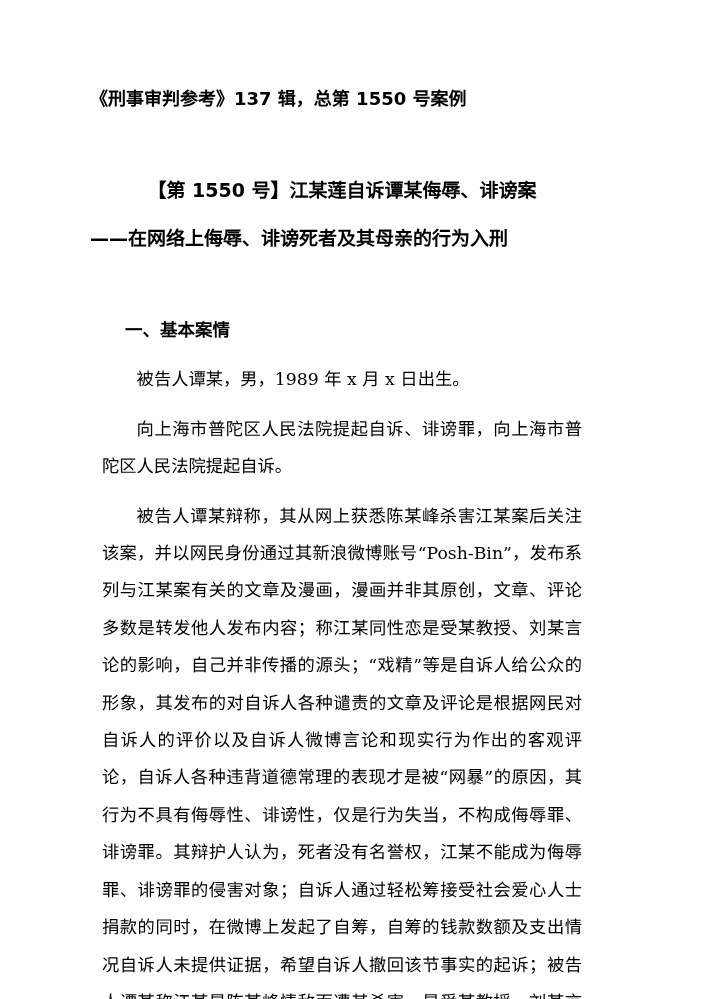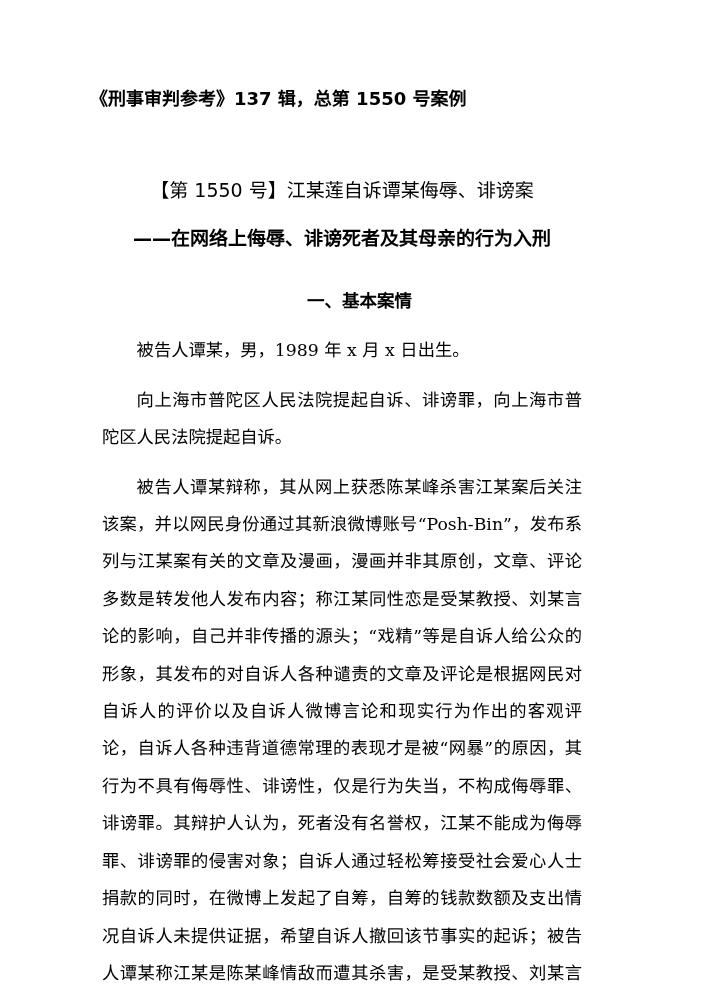--- a/index.html
+++ b/index.html
@@ -24,41 +24,41 @@
     margin: 86px 0 0 0;
     font-family: "DejaVu Sans", "Liberation Sans", sans-serif;
     font-weight: bold;
     font-size: 18px;
     line-height: 26px;
     text-align: left;
   }
   .title {
     margin: 64px 0 0 0;
     font-family: "DejaVu Sans", "Liberation Sans", sans-serif;
-    font-weight: normal;
+    font-weight: bold;
     font-size: 19px;
     line-height: 28px;
     text-align: center;
   }
   .subtitle {
     margin: 20px 0 0 0;
     font-family: "DejaVu Sans", "Liberation Sans", sans-serif;
     font-weight: bold;
     font-size: 19px;
     line-height: 28px;
-    text-align: center;
+    text-align: left;
   }
   .section-heading {
-    margin: 31px 0 0 0;
+    margin: 60px 0 0 0;
     font-family: "DejaVu Sans", "Liberation Sans", sans-serif;
     font-weight: bold;
     font-size: 17.5px;
     line-height: 37.4px;
     text-indent: 2em;
-    text-align: center;
+    text-align: left;
   }
   .body-paragraph {
     margin: 12px;
     font-family: "DejaVu Serif", "Liberation Serif", serif;
     font-size: 17.3px;
     line-height: 37.4px;
     text-indent: 2em;
     text-align: justify;
     word-break: break-all;
   }

